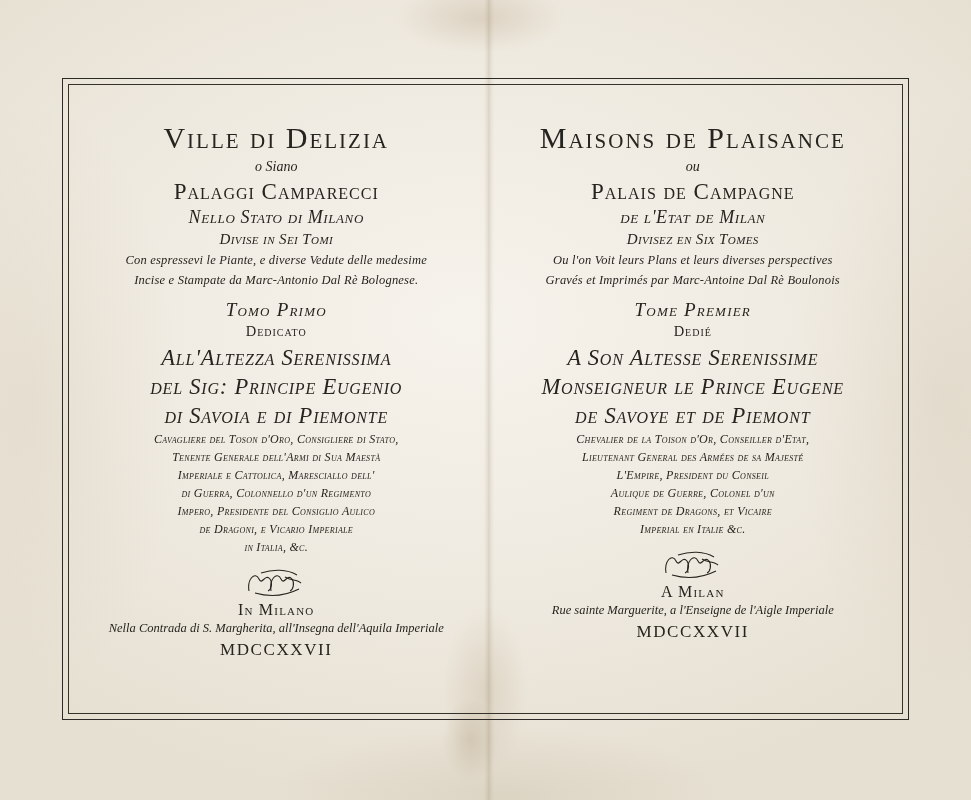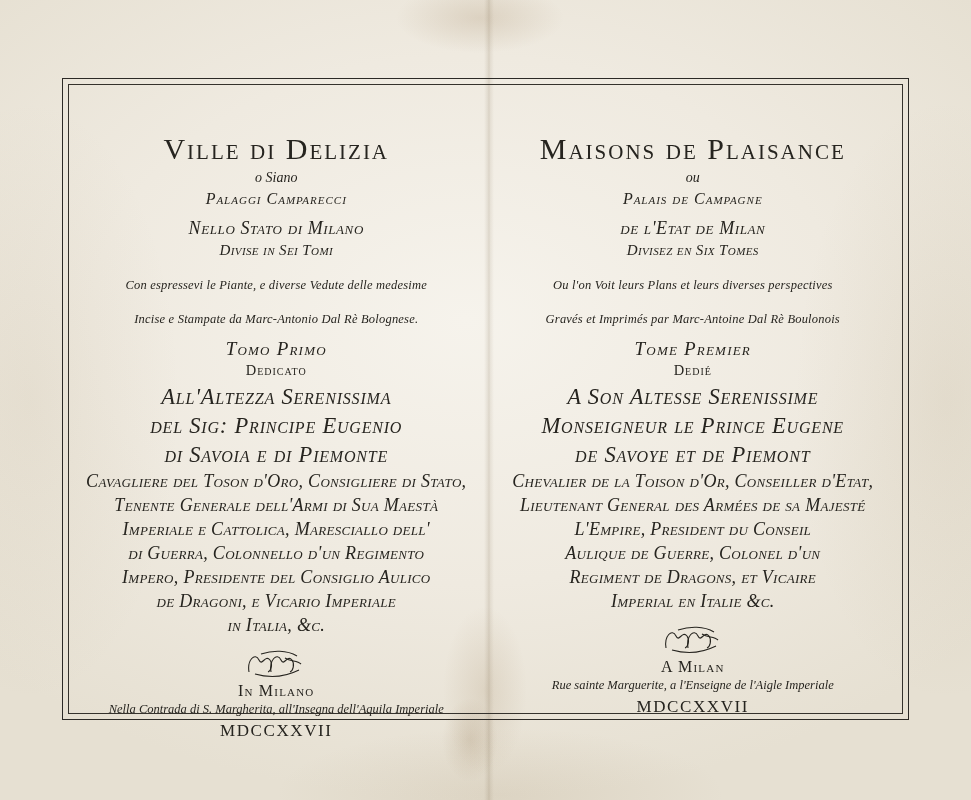--- a/index.html
+++ b/index.html
@@ -65,21 +65,21 @@
     left: 68px;
     top: 84px;
     width: 833px;
     height: 628px;
     border: 1px solid #35322c;
   }
 
   .columns {
     position: absolute;
     left: 68px;
-    top: 96px;
+    top: 85px;
     width: 833px;
     height: 628px;
     display: flex;
   }
   .col {
     flex: 1 1 50%;
     padding: 30px 14px 12px;
     box-sizing: border-box;
     text-align: center;
     color: #26241f;
@@ -92,46 +92,45 @@
     font-variant: small-caps;
     margin: 6px 0 4px;
     white-space: nowrap;
   }
   .l-osiano {
     font-size: 14px;
     font-style: italic;
     margin: 0 0 4px;
   }
   .l-sub1 {
-    font-size: 16px;
-    font-style: italic;
+    font-size: 23px;
     letter-spacing: 1px;
     font-variant: small-caps;
-    margin: 2px 0 10px;
+    margin: 2px 0 2px;
   }
   .l-sub2 {
     font-size: 18px;
     font-style: italic;
     letter-spacing: 0.6px;
     font-variant: small-caps;
     margin: 2px 0 3px;
     font-family: Liberation Serif, serif;
   }
   .l-sub3 {
     font-size: 15px;
     font-style: italic;
     letter-spacing: 0.4px;
     font-variant: small-caps;
     margin: 2px 0 3px;
   }
   .l-fine {
     font-size: 12.5px;
     font-style: italic;
     letter-spacing: 0.2px;
-    margin: 19px 0 1px;
+    margin: 5px 0 1px;
   }
   .l-tomo {
     font-size: 19px;
     font-style: italic;
     font-variant: small-caps;
     letter-spacing: 1.2px;
     margin: 11px 0 2px;
   }
   .l-dedicato {
     font-size: 14.5px;
@@ -141,21 +140,21 @@
   }
   .l-ded-big {
     font-size: 22.5px;
     font-style: italic;
     font-variant: small-caps;
     letter-spacing: 0.8px;
     margin: 3px 0 3px;
     white-space: nowrap;
   }
   .l-ded-mid {
-    font-size: 18px;
+    font-size: 12px;
     font-style: italic;
     font-variant: small-caps;
     letter-spacing: 0.3px;
     margin: 3px 0 3px;
   }
   .l-place {
     font-size: 16px;
     font-variant: small-caps;
     letter-spacing: 1.2px;
     margin: 2px 0 2px;

